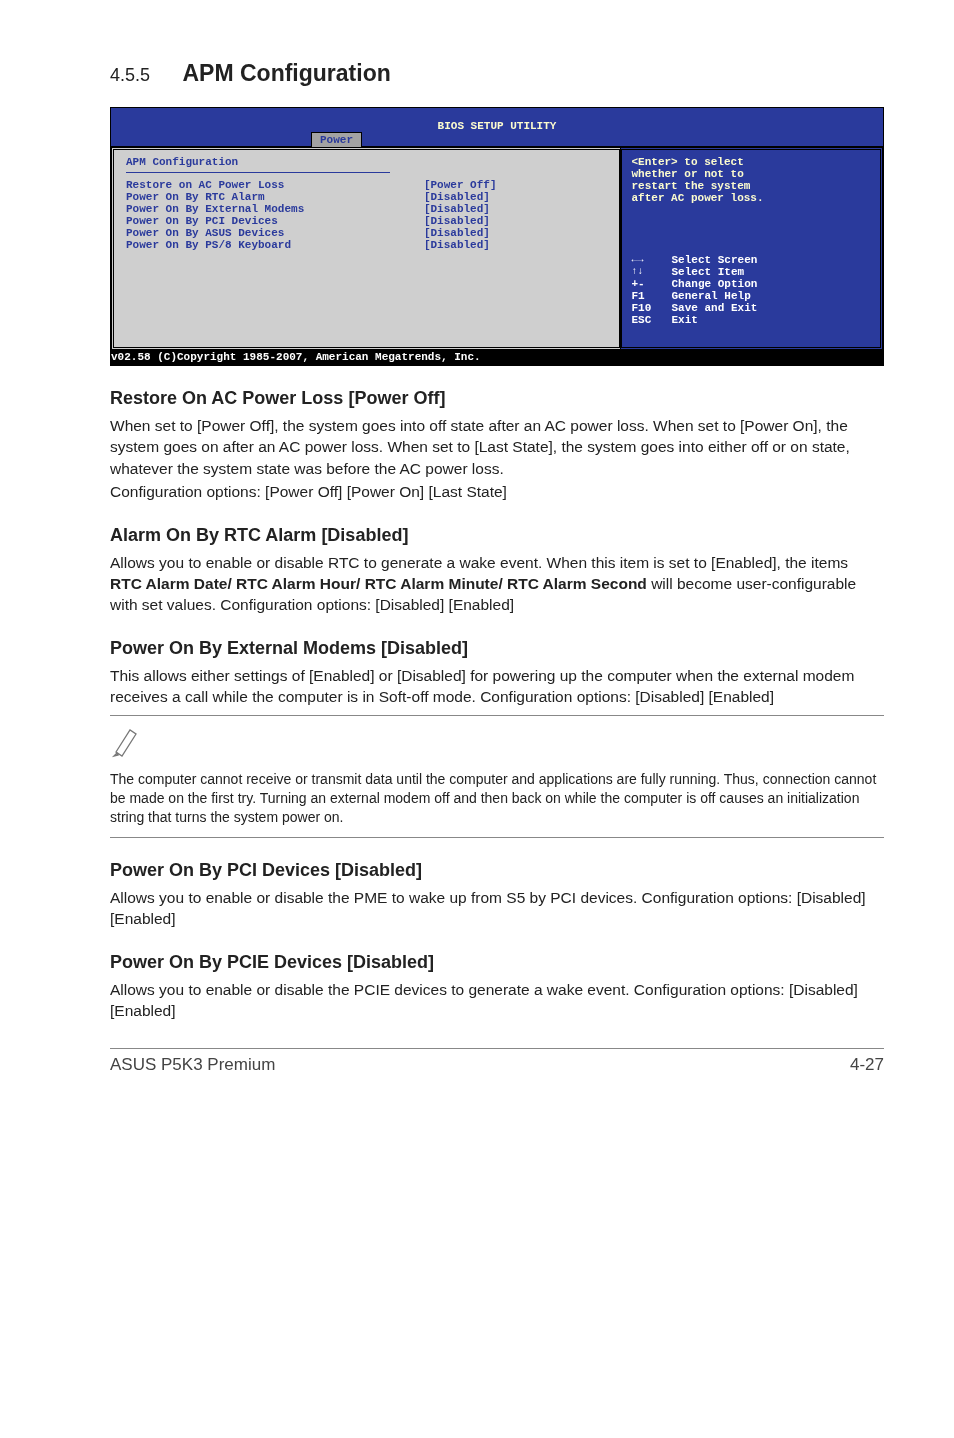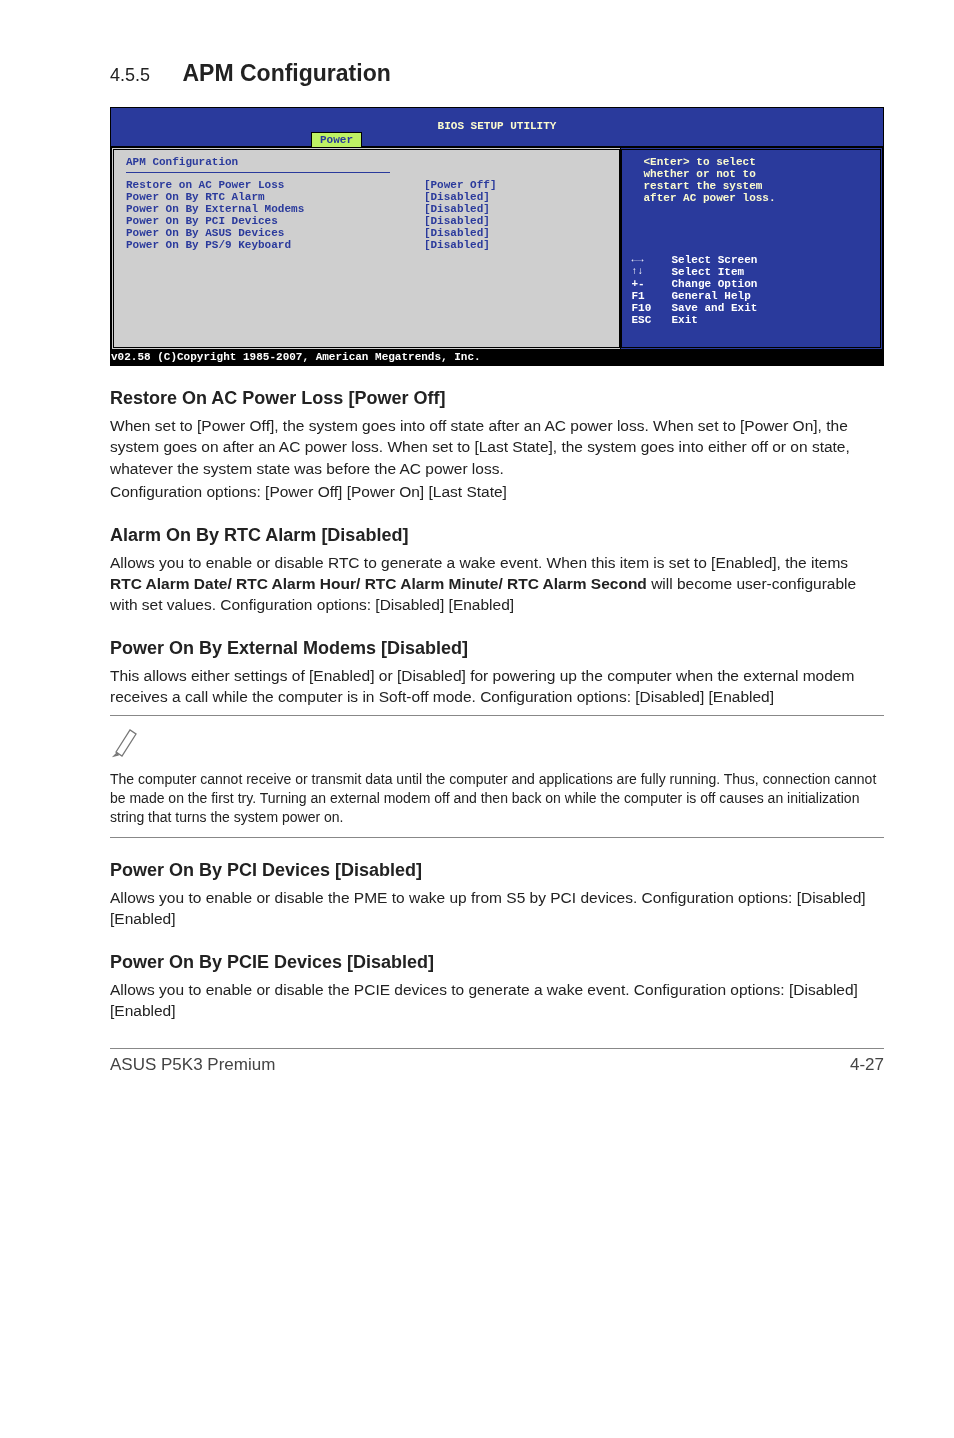--- a/index.html
+++ b/index.html
@@ -2,32 +2,32 @@
 <html><head>
   <meta charset="utf-8">
   <style>
     * { margin: 0; padding: 0; box-sizing: border-box; }
     body { background: #fff; font-family: Arial, Helvetica, sans-serif; color: #222; padding: 60px 70px 40px 110px; width: 954px; }
     .section-num { font-size: 18px; font-weight: normal; }
     .section-title { font-size: 23px; font-weight: bold; margin-left: 28px; }
     .section-head { margin-bottom: 20px; }
     .bios-box { border: 1.5px solid #000; background: #2a3a9c; font-family: "Courier New", monospace; font-size: 11px; font-weight: bold; }
     .bios-title-row { text-align: center; color: #fcfccf; padding: 12px 0 0 0; }
-    .bios-tab { display: inline-block; background: #bef264; color: #2a3a9c; padding: 1px 8px; border: 1px solid #000; border-bottom: none; margin-bottom: -1px; }
+    .bios-tab { display: inline-block; background: #a3a3a3; color: #2a3a9c; padding: 1px 8px; border: 1px solid #000; border-bottom: none; margin-bottom: -1px; }
     .bios-body { display: flex; border-top: 1px solid #000; }
     .bios-left { flex: 0 0 66%; background: #cfcfcf; border: 3px double #000; border-right-width: 2px; }
     .bios-right { flex: 0 0 34%; background: #2a3a9c; color: #fff; border: 3px double #000; border-left-width: 1px; }
     .bios-right-inner { padding: 6px 10px 6px 10px; }
     .bios-left-inner { padding: 6px 12px; color: #2a3a9c; }
     .bios-group-title { color: #2a3a9c; }
     .bios-divider { border-bottom: 1.5px solid #2a3a9c; margin: 4px 0 6px 0; width: 55%; }
     .bios-row { display: flex; }
     .bios-label { width: 62%; }
     .bios-val { }
-    .bios-help-top { color: #fcfccf; margin-left: 12px; }
+    .bios-help-top { color: #fcfccf; }
     .bios-nav { color: #fff; margin-top: 50px; }
     .bios-nav-row { display: flex; }
     .bios-nav-key { width: 40px; color: #fff; }
     .bios-footer { background: #000; color: #fff; text-align: left; padding: 1px 0 2px 0; }
     h3.sub { font-size: 18px; font-weight: bold; margin: 22px 0 6px 0; }
     p.body { font-size: 15.5px; line-height: 1.38; margin-bottom: 2px; }
     .note-block { border-top: 1px solid #888; border-bottom: 1px solid #888; padding: 10px 0; margin: 8px 0 6px 0; display: flex; align-items: flex-start; flex-direction: column; }
     .note-icon { width: 44px; flex: 0 0 44px; }
     .note-text { font-size: 14px; line-height: 1.35; }
     .page-footer { border-top: 1px solid #888; margin-top: 26px; padding-top: 6px; display: flex; justify-content: space-between; font-size: 17px; color: #444; }
@@ -65,21 +65,21 @@
           </div>
         <div class="bios-row">
             <span class="bios-label">Power On By PCI Devices</span>
             <span class="bios-val">[Disabled]</span>
           </div>
         <div class="bios-row">
             <span class="bios-label">Power On By ASUS Devices</span>
             <span class="bios-val">[Disabled]</span>
           </div>
         <div class="bios-row">
-            <span class="bios-label">Power On By PS/9 Keyboard</span>
+            <span class="bios-label">Power On By PS/8 Keyboard</span>
             <span class="bios-val">[Disabled]</span>
           </div>
         <div style="height:90px;"></div>
       </div>
     </div>
     <div class="bios-right">
       <div class="bios-right-inner">
         <div class="bios-help-top">
           <div>&lt;Enter&gt; to select</div>
           <div>whether or not to</div>

